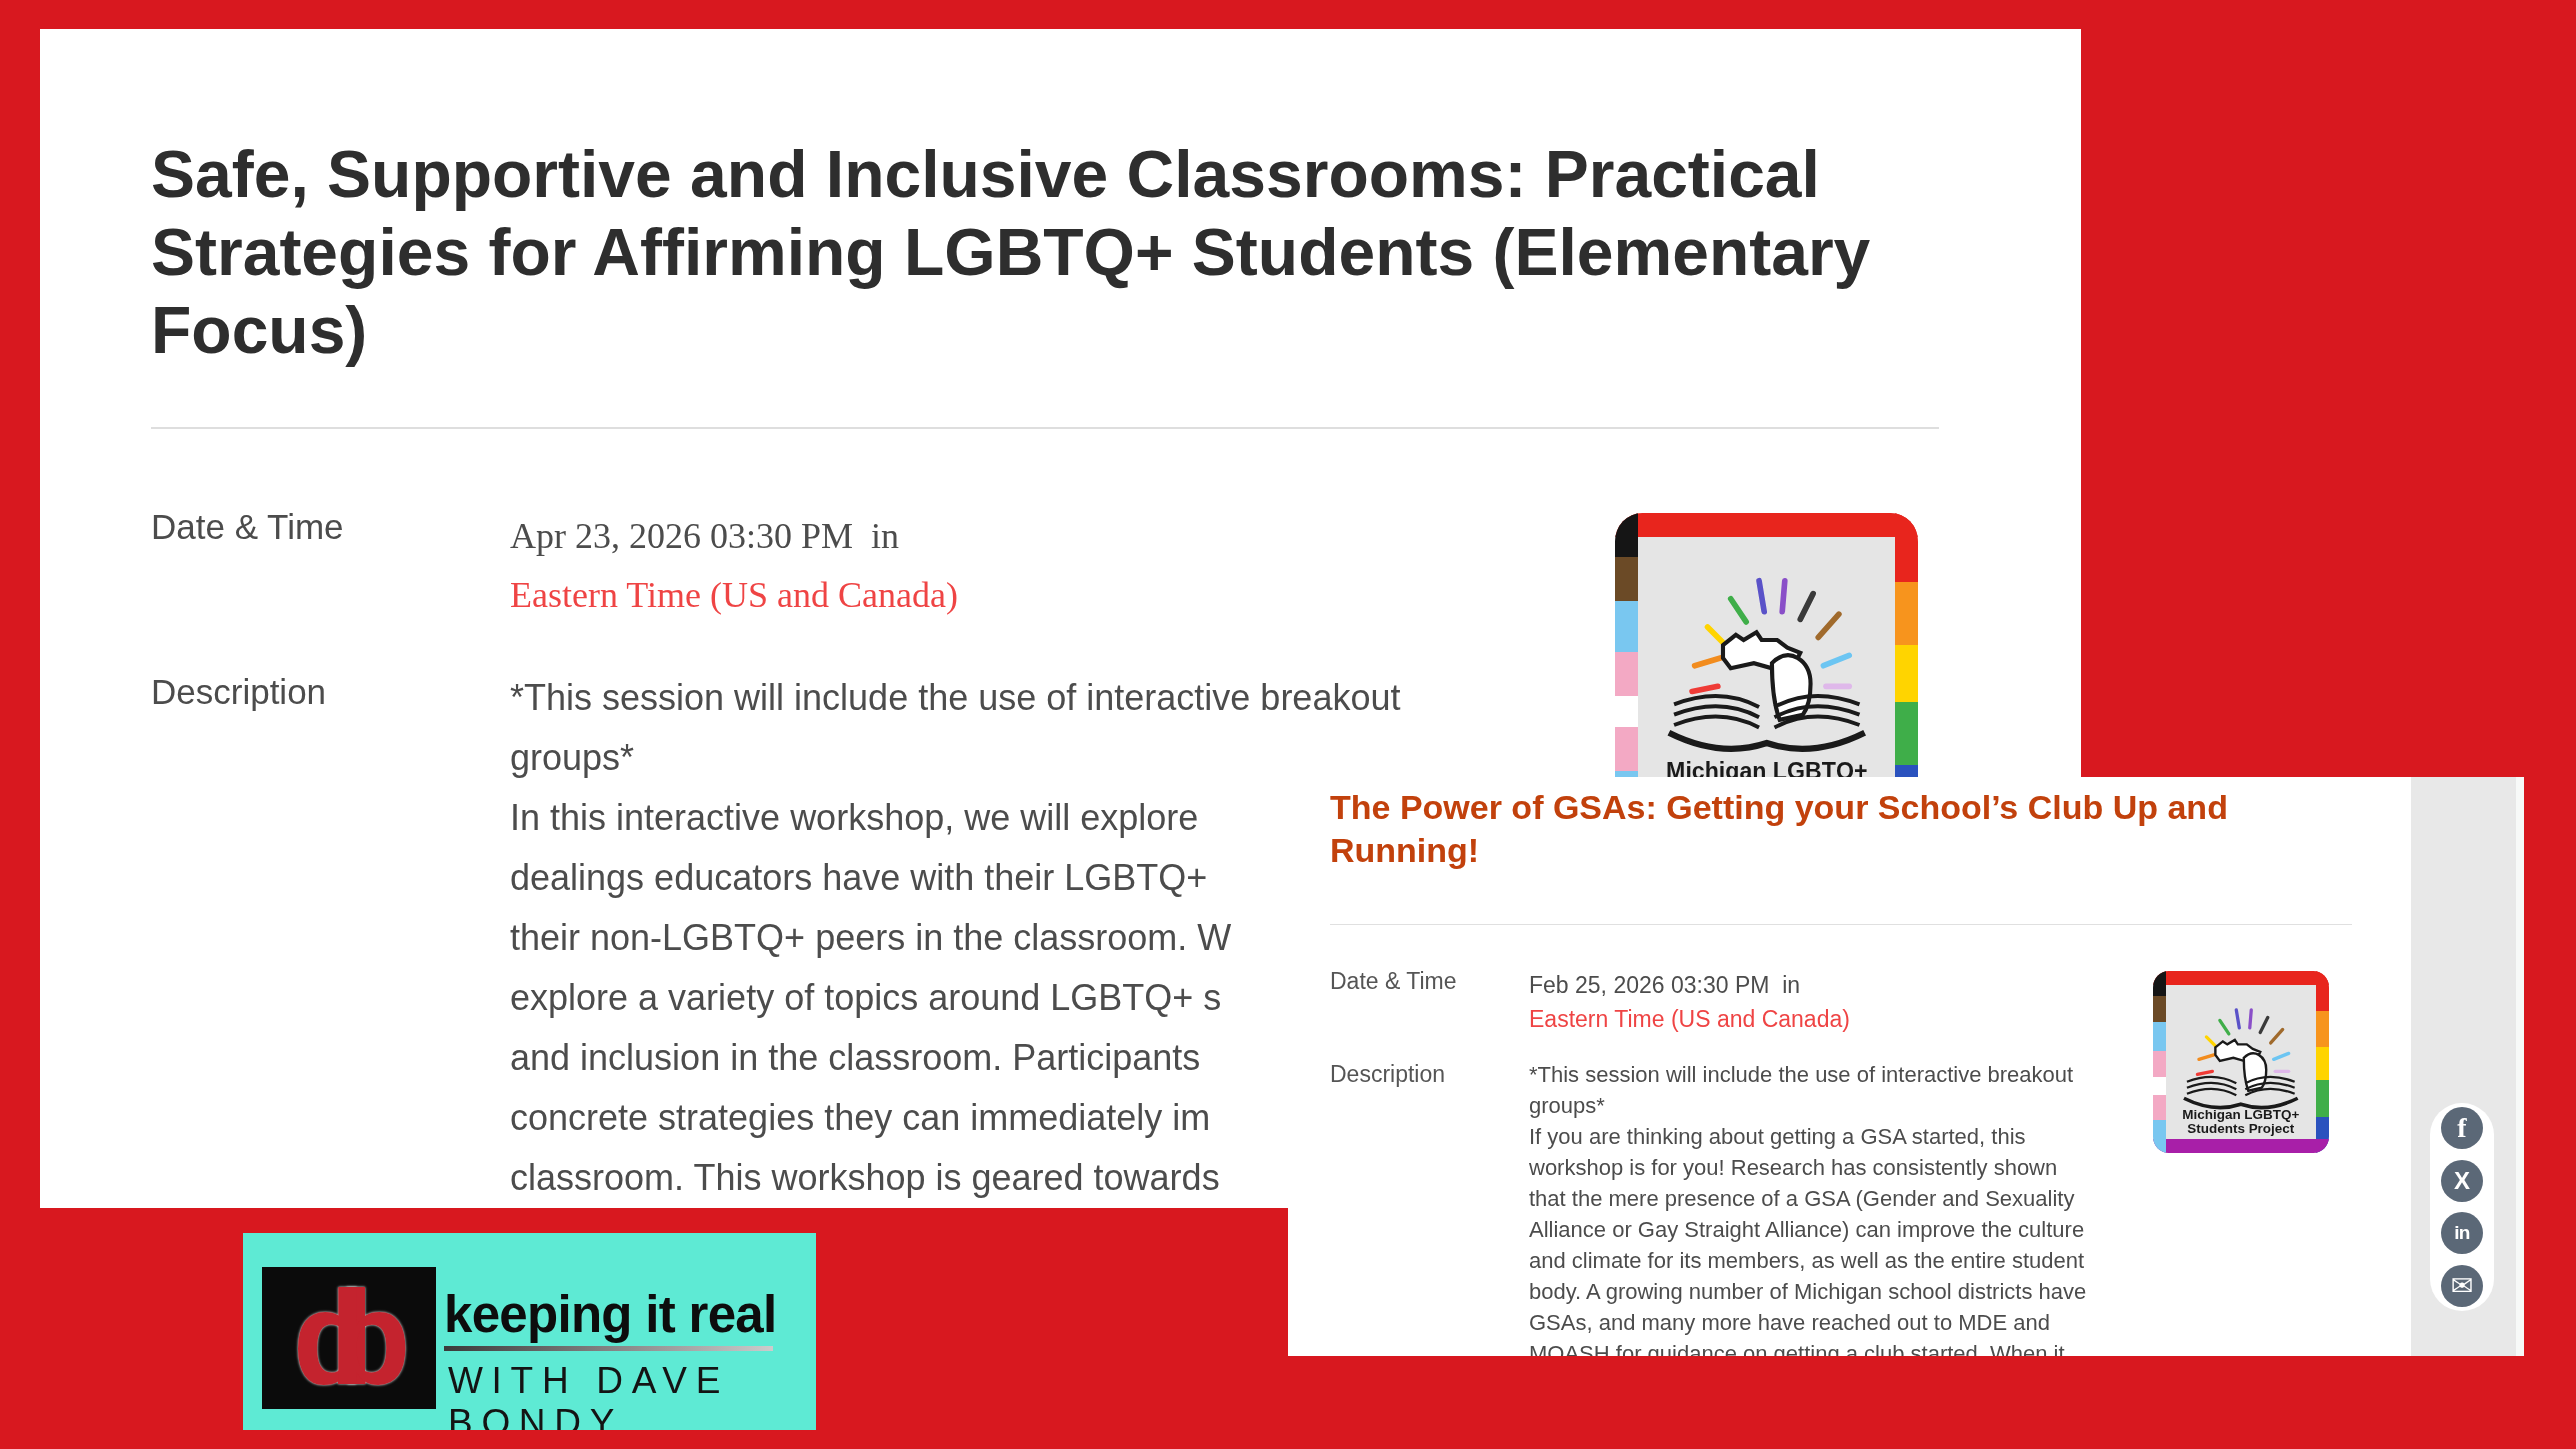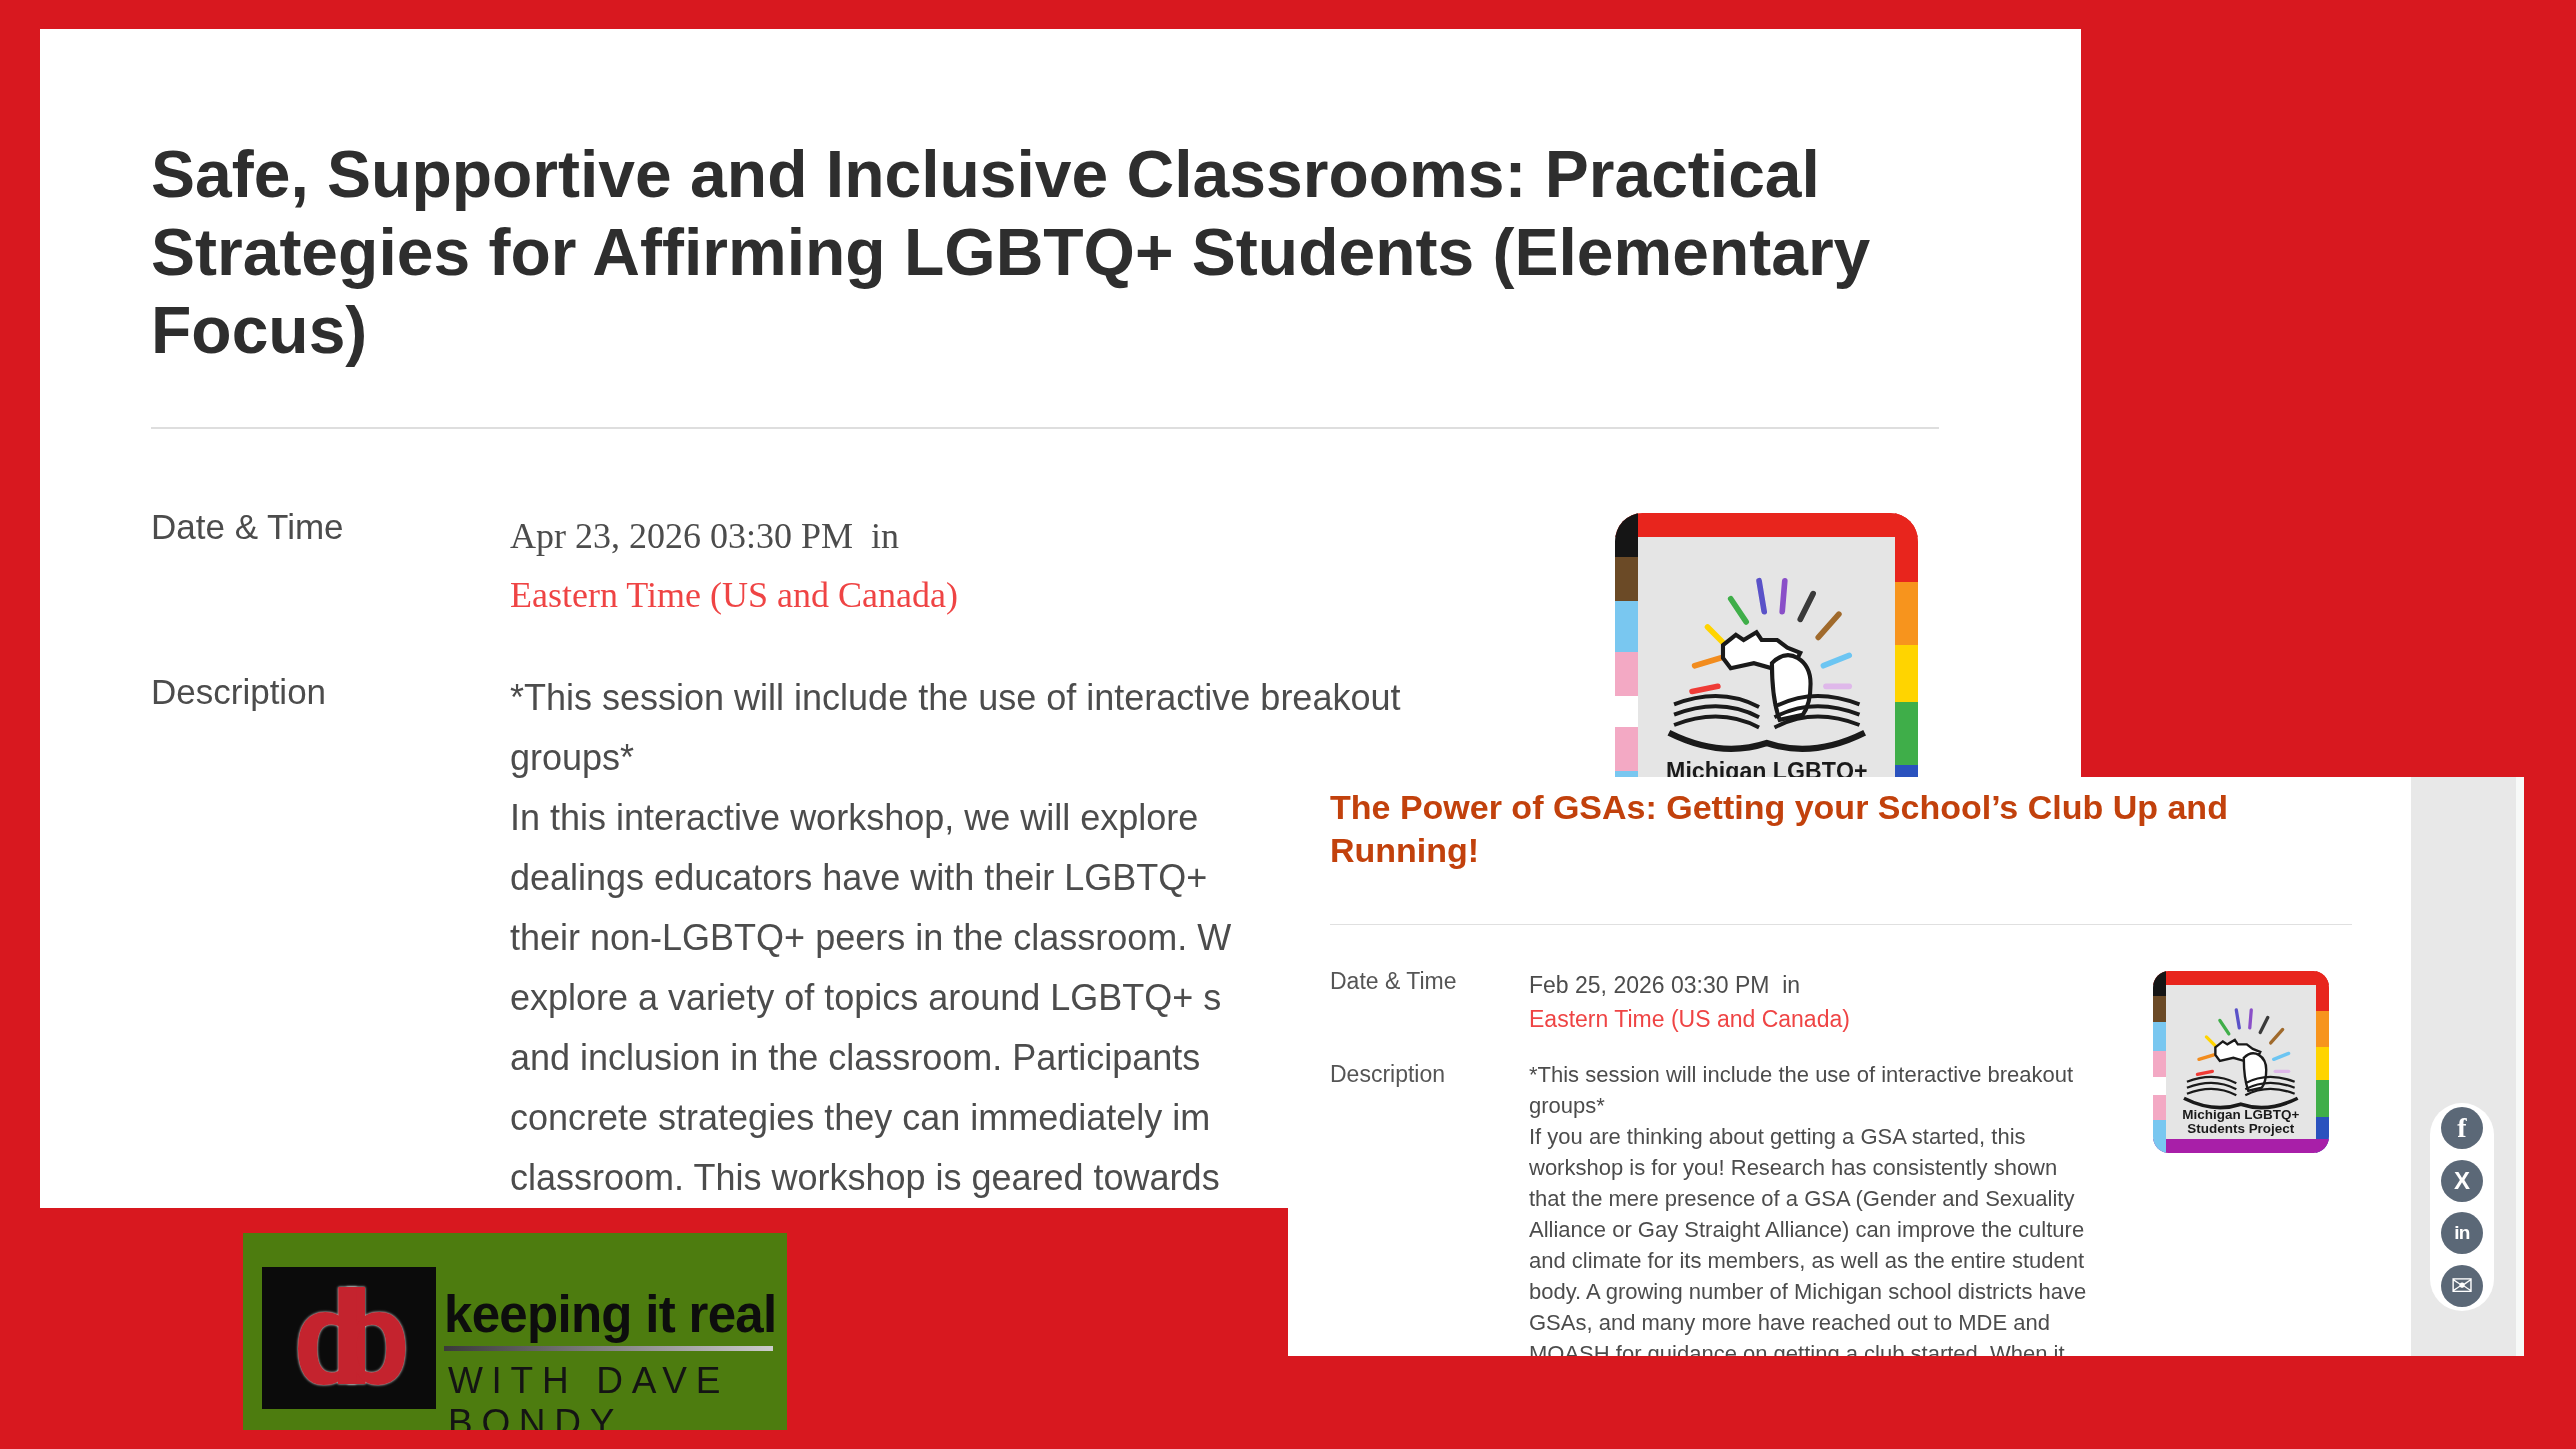--- a/index.html
+++ b/index.html
@@ -52,21 +52,21 @@
   .social-pill{position:absolute;left:1142px;top:326px;width:64px;height:208px;background:#ffffff;
     border-radius:32px;display:flex;flex-direction:column;align-items:center;justify-content:center;gap:10.7px;z-index:3;}
   .soc-circle{width:42px;height:42px;border-radius:50%;background:#5b6877;color:#ffffff;
     display:flex;align-items:center;justify-content:center;font-weight:bold;}
   .soc-f{font-size:28px;font-family:"Liberation Serif",serif;}
   .soc-x{font-size:24px;}
   .soc-in{font-size:19px;letter-spacing:-0.7px;}
   .soc-mail{font-size:27px;font-weight:normal;}
 
   
-  #bondy{left:243px;top:1233px;width:544px;height:197px;z-index:4;background:#4d7c0f;}
+  #bondy{left:243px;top:1233px;width:544px;height:197px;z-index:4;background:#5eead4;padding-left:29px;}
   #bondy .black-box{position:absolute;left:19px;top:34px;width:174px;height:142px;background:#0b0b0b;
     display:flex;align-items:center;justify-content:center;overflow:hidden;}
   #bondy .monogram{font-size:134px;font-weight:bold;color:#c4232e;letter-spacing:-0.34em;
     text-shadow:0 0 2.7px #ffffff;transform:translateX(-0.15em);line-height:1;}
   #bondy .kir{position:absolute;left:201px;top:52px;font-size:51px;font-weight:bold;color:#0d0d0d;
     letter-spacing:-0.7px;}
   #bondy .kir-underline{position:absolute;left:201px;top:113px;width:329px;height:4.7px;
     background:linear-gradient(to right,#3a3a3a,#cccccc);}
   #bondy .wdb{position:absolute;left:205px;top:127px;font-size:37px;color:#141414;letter-spacing:8.7px;}
 </style>

